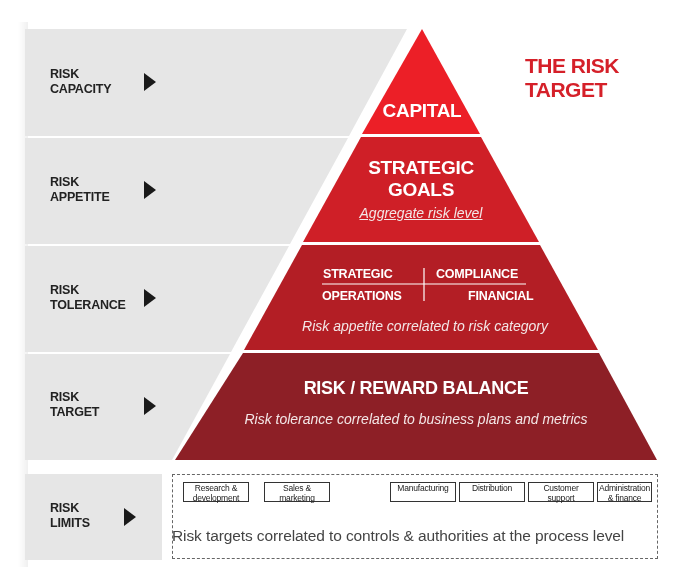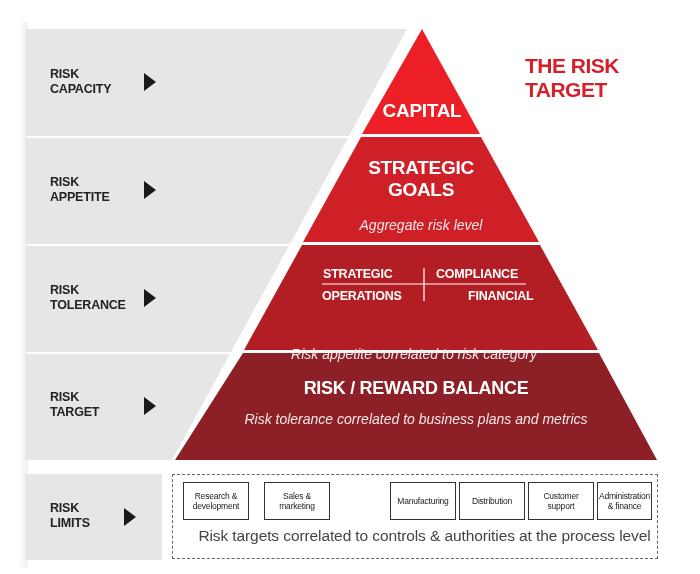--- a/index.html
+++ b/index.html
@@ -35,28 +35,28 @@
   .layer-head { font-weight: bold; letter-spacing: -0.3px; }
   .layer-sub { font-style: italic; font-size: 14px; color: #f3e6e6; }
 
   .cat { position: absolute; color: #fff; font-weight: bold; font-size: 12.5px; letter-spacing: -0.2px; }
 
   .dash-box {
     position: absolute; left: 172px; top: 474px; width: 486px; height: 85px;
     border: 1.5px dashed #666;
   }
   .proc-box {
-    position: absolute; top: 482px; width: 66px; height: 38px;
+    position: absolute; top: 482px; width: 66px; height: 20px;
     border: 1.5px solid #333; background: #fff;
-    display: flex; align-items: center; justify-content: center; text-align: center;
+    display: flex; justify-content: center; text-align: center;
     font-size: 8.5px; line-height: 10px; color: #222; letter-spacing: -0.2px;
   }
   .footer-text {
-    position: absolute; left: 172px; top: 527px; width: 486px; text-align: center;
-    font-size: 15.5px; color: #444; letter-spacing: -0.1px; padding-left: 19px;
+    position: absolute; left: 172px; top: 527px; width: 486px; text-align: left;
+    font-size: 15.5px; color: #444; letter-spacing: -0.1px;
   }
 </style>
 </head>
 <body>
 
 <div class="canvas">
 
   <div class="shadow-strip"></div>
 
   <svg width="700" height="574" style="position:absolute;left:0;top:0;">
@@ -109,28 +109,28 @@
   <div class="title">
     <div>THE RISK</div>
     <div>TARGET</div>
   </div>
 
   <div class="layer-text layer-head" style="left:362px;top:100px;width:120px;font-size:19px;">CAPITAL</div>
 
   <div class="layer-text" style="left:303px;top:157px;width:236px;">
     <div class="layer-head" style="font-size:19px;line-height:22px;">STRATEGIC</div>
     <div class="layer-head" style="font-size:19px;line-height:22px;">GOALS</div>
-    <div class="layer-sub" style="margin-top:16px;">Aggregate risk level</div>
+    <div class="layer-sub" style="margin-top:4px;text-decoration:underline;">Aggregate risk level</div>
   </div>
 
   <div class="cat" style="left:323px;top:267px;">STRATEGIC</div>
   <div class="cat" style="left:436px;top:267px;">COMPLIANCE</div>
   <div class="cat" style="left:322px;top:289px;">OPERATIONS</div>
   <div class="cat" style="left:436px;top:289px;padding-left:32px;">FINANCIAL</div>
-  <div class="layer-text layer-sub" style="left:237px;top:318px;width:354px;margin-top:28px;">Risk appetite correlated to risk category</div>
+  <div class="layer-text layer-sub" style="left:248px;top:318px;width:354px;">Risk appetite correlated to risk category</div>
 
   <div class="layer-text layer-head" style="left:175px;top:378px;width:482px;font-size:18px;">RISK / REWARD BALANCE</div>
   <div class="layer-text layer-sub" style="left:175px;top:411px;width:482px;">Risk tolerance correlated to business plans and metrics</div>
 
   <div class="dash-box"></div>
 
   <div class="proc-box" style="left:183px;">
     <div>
         <div>Research &amp;</div>
         <div>development</div>

